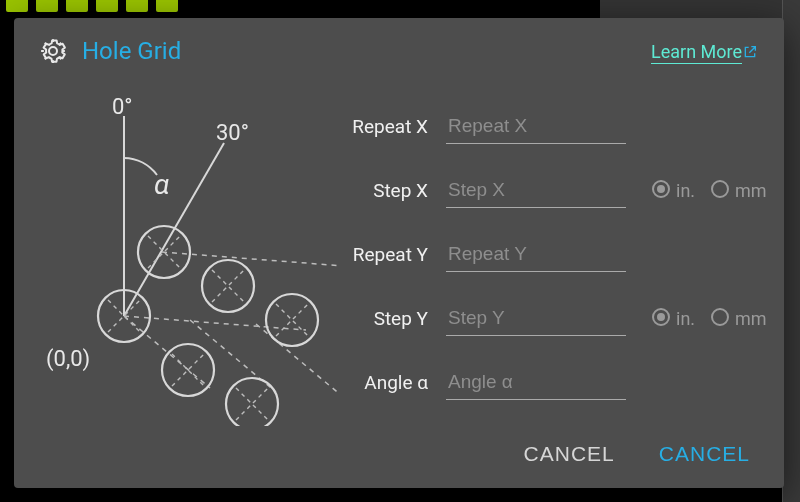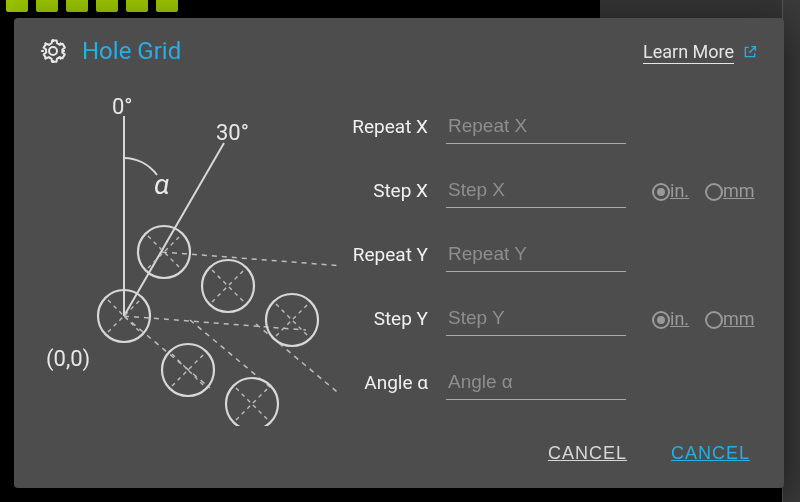--- a/index.html
+++ b/index.html
@@ -63,27 +63,27 @@
     width: 30px; height: 30px;
     flex: 0 0 auto;
   }
   .dlg-title {
     color: #27aee4;
     font-size: 24px;
     font-weight: 400;
   }
   .spacer { flex: 1; }
   .learn-more {
-    color: #e5e5e5;
+    color: #5eead4;
     font-size: 18px;
     text-decoration: underline;
     text-underline-offset: 5px;
     display: flex;
     align-items: center;
-    gap: 8px;
+    gap: 0;
     cursor: pointer;
   }
   .ext-icon { width: 16px; height: 16px; }
   .dlg-body {
     flex: 1;
     display: flex;
     margin-top: 20px;
   }
   .diagram-col {
     flex: 0 0 300px;
@@ -134,36 +134,35 @@
     display: inline-flex;
     align-items: center;
     justify-content: center;
   }
   .radio.selected::after {
     content: "";
     width: 8px; height: 8px;
     background: #9a9a9a;
     border-radius: 50%;
   }
-  .unit-opt { display: flex; align-items: flex-end; cursor: pointer; text-decoration: underline; }
+  .unit-opt { display: flex; align-items: flex-start; gap: 6px; cursor: pointer; }
   .dlg-footer {
     display: flex;
     justify-content: flex-end;
     gap: 40px;
     padding-right: 6px;
     padding-top: 6px;
   }
   .btn {
     background: none;
     border: none;
-    font-size: 18px;
+    font-size: 21px;
     letter-spacing: 1px;
     cursor: pointer;
     padding: 6px 2px;
-    text-decoration: underline;
   }
   .btn-cancel { color: #d6d6d6; }
   .btn-create { color: #27aee4; font-weight: 500; }
 
   .dia-label {
     font-family: inherit;
     fill: #e8e8e8;
     font-size: 22px;
   }
   .dia-alpha { font-size: 28px; font-style: italic; }

